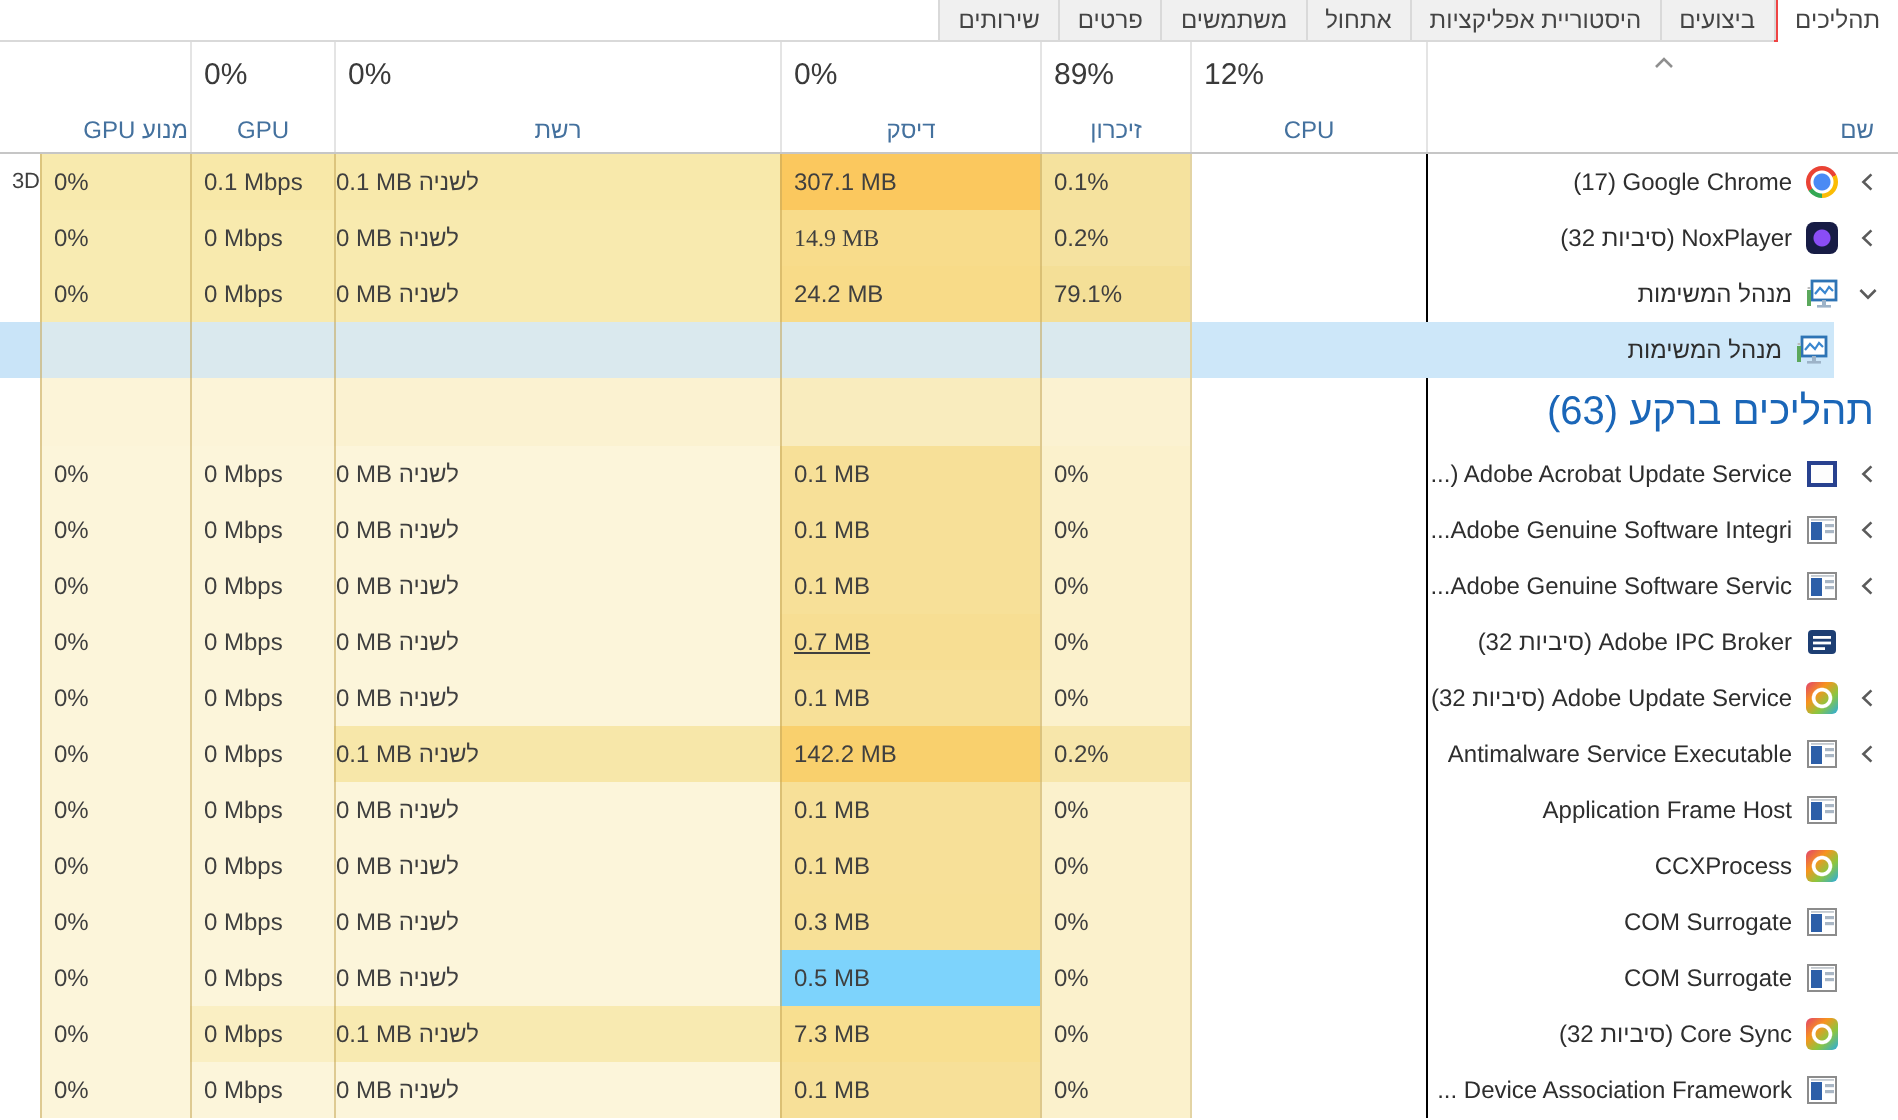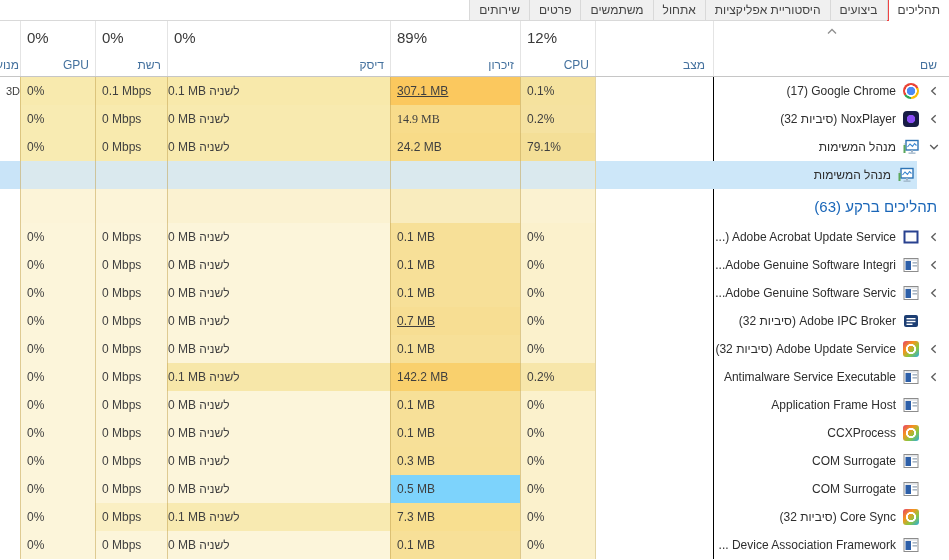--- a/index.html
+++ b/index.html
@@ -18,21 +18,21 @@
 
   
   .grid { display:grid; direction:rtl;
     grid-template-columns:236px 118px 75px 130px 223px 72px 75px 20px; }
   .header { height:56px; border-bottom:1px solid #c6c6c6; background:#fff; }
   .hcell { border-left:1px solid #e4e4e4; position:relative; padding:8px 6px 4px 6px;
     display:flex; flex-direction:column; justify-content:space-between; overflow:hidden;
     cursor:default; }
   .hcell:last-child { border-left:none; }
   .hval { font-size:15px; color:#3a3a3a; direction:ltr; text-align:left; line-height:17px; min-height:17px;}
-  .hlab { font-size:12px; color:#44719e; direction:ltr; text-align:right; line-height:14px; white-space:nowrap;}
+  .hlab { font-size:12px; color:#44719e; direction:ltr; text-align:center; line-height:14px; white-space:nowrap;}
   .hcell.h-name .hlab, .hcell.h-status .hlab { direction:rtl; text-align:right; }
   .hcell.h-name { padding-left:9px; padding-right:12px; }
   .hcell.h-status { padding-right:8px; }
   .hcell.h-engine { padding:8px 1px 4px 0; }
   .hcell.h-engine .hlab { direction:rtl; text-align:right; }
   .sortcaret { position:absolute; top:6px; right:50%; margin-right:-7px; }
 
   
   .rows { direction:rtl; }
   .row { height:28px; cursor:default; }
@@ -48,21 +48,21 @@
     justify-content:flex-end; padding-left:1px; }
   .name-cell { background:#fff; border-left:1px solid #000000; display:flex;
     flex-direction:row; direction:rtl; align-items:center; }
   .gutter { width:30px; min-width:30px; display:flex; align-items:center; justify-content:center; }
   .row.child .gutter { width:35px; min-width:35px; }
   .proc-icon { width:16px; height:16px; min-width:16px; margin-left:7px; position:relative; }
   .proc-name { font-size:12px; color:#2e2e2e; overflow:hidden; }
   .row.selected .name-cell { background:linear-gradient(to left, rgba(0,0,0,0) 0 32px, #cde7f9 32px); border-left-color:#cde7f9;}
   .row.selected .c-status { background:#cde7f9; }
   .row.selected .c-engine { background:#c9e4f8; }
-  .group-label { font-size:15px; color:#1a66b8; padding-right:12px; }
+  .group-label { font-size:20px; color:#1a66b8; padding-right:12px; }
   .group-row .name-cell { justify-content:flex-start; }
 
   
   .i-chrome { border-radius:50%;
     background:
       radial-gradient(circle at 50% 50%, #4a8af4 0 4px, #fff 4.5px 5.5px, rgba(0,0,0,0) 6px),
       conic-gradient(from -45deg, #ea4335 0 30%, #fbbc05 30% 63%, #34a853 63% 78%, #ea4335 78%);
   }
   .i-nox { border-radius:4px;
     background: radial-gradient(circle at 50% 50%, #8a4df5 0 4px, #171c45 4.5px); }
@@ -90,24 +90,20 @@
   <div class="grid header">
     <div class="hcell h-name">
       <span class="sortcaret">
         <svg class="glyph" width="14" height="8" viewBox="0 0 14 8">
             <polyline points="3,6.5 7,2.5 11,6.5" fill="none" stroke="#8f8f8f" stroke-width="1.3"></polyline>
           </svg>
       </span>
       <span class="hval"></span>
       <span class="hlab">שם</span>
     </div>
-    <div class="hcell h-status">
-      <span class="hval"></span>
-      <span class="hlab">מצב</span>
-    </div>
     <div class="hcell">
       <span class="hval">12%</span>
       <span class="hlab">CPU</span>
     </div>
     <div class="hcell">
       <span class="hval">89%</span>
       <span class="hlab">זיכרון</span>
     </div>
     <div class="hcell">
       <span class="hval">0%</span>
@@ -135,21 +131,21 @@
               <polyline points="8.7,3.2 4.7,7 8.7,10.8" fill="none" stroke="#5b5b5b" stroke-width="1.3"></polyline>
             </svg>
           </span>
       <span class="proc-icon">
             <span class="i-chrome" style="position:absolute;inset:0"></span>
           </span>
       <span class="proc-name" dir="ltr">(17) Google Chrome</span>
     </div>
     <div class="cell c-status"></div>
     <div class="cell heat val c-cpu" style="background: rgb(245, 226, 158);">0.1%</div>
-    <div class="cell heat val c-mem" style="background: rgb(251, 200, 94); text-decoration: underline;">307.1 MB</div>
+    <div class="cell heat val c-mem" style="background: rgb(251, 200, 94);">307.1 MB</div>
     <div class="cell heat c-disk" style="background: rgb(248, 233, 171);">
           <span>0.1 MB לשניה</span>
         </div>
     <div class="cell heat val c-net" style="background: rgb(248, 232, 168);">0.1 Mbps</div>
     <div class="cell heat val c-gpu" style="background: rgb(248, 234, 174);">0%</div>
     <div class="cell c-engine">3D</div>
   </div>
 
   <div class="grid row">
     <div class="cell name-cell">

